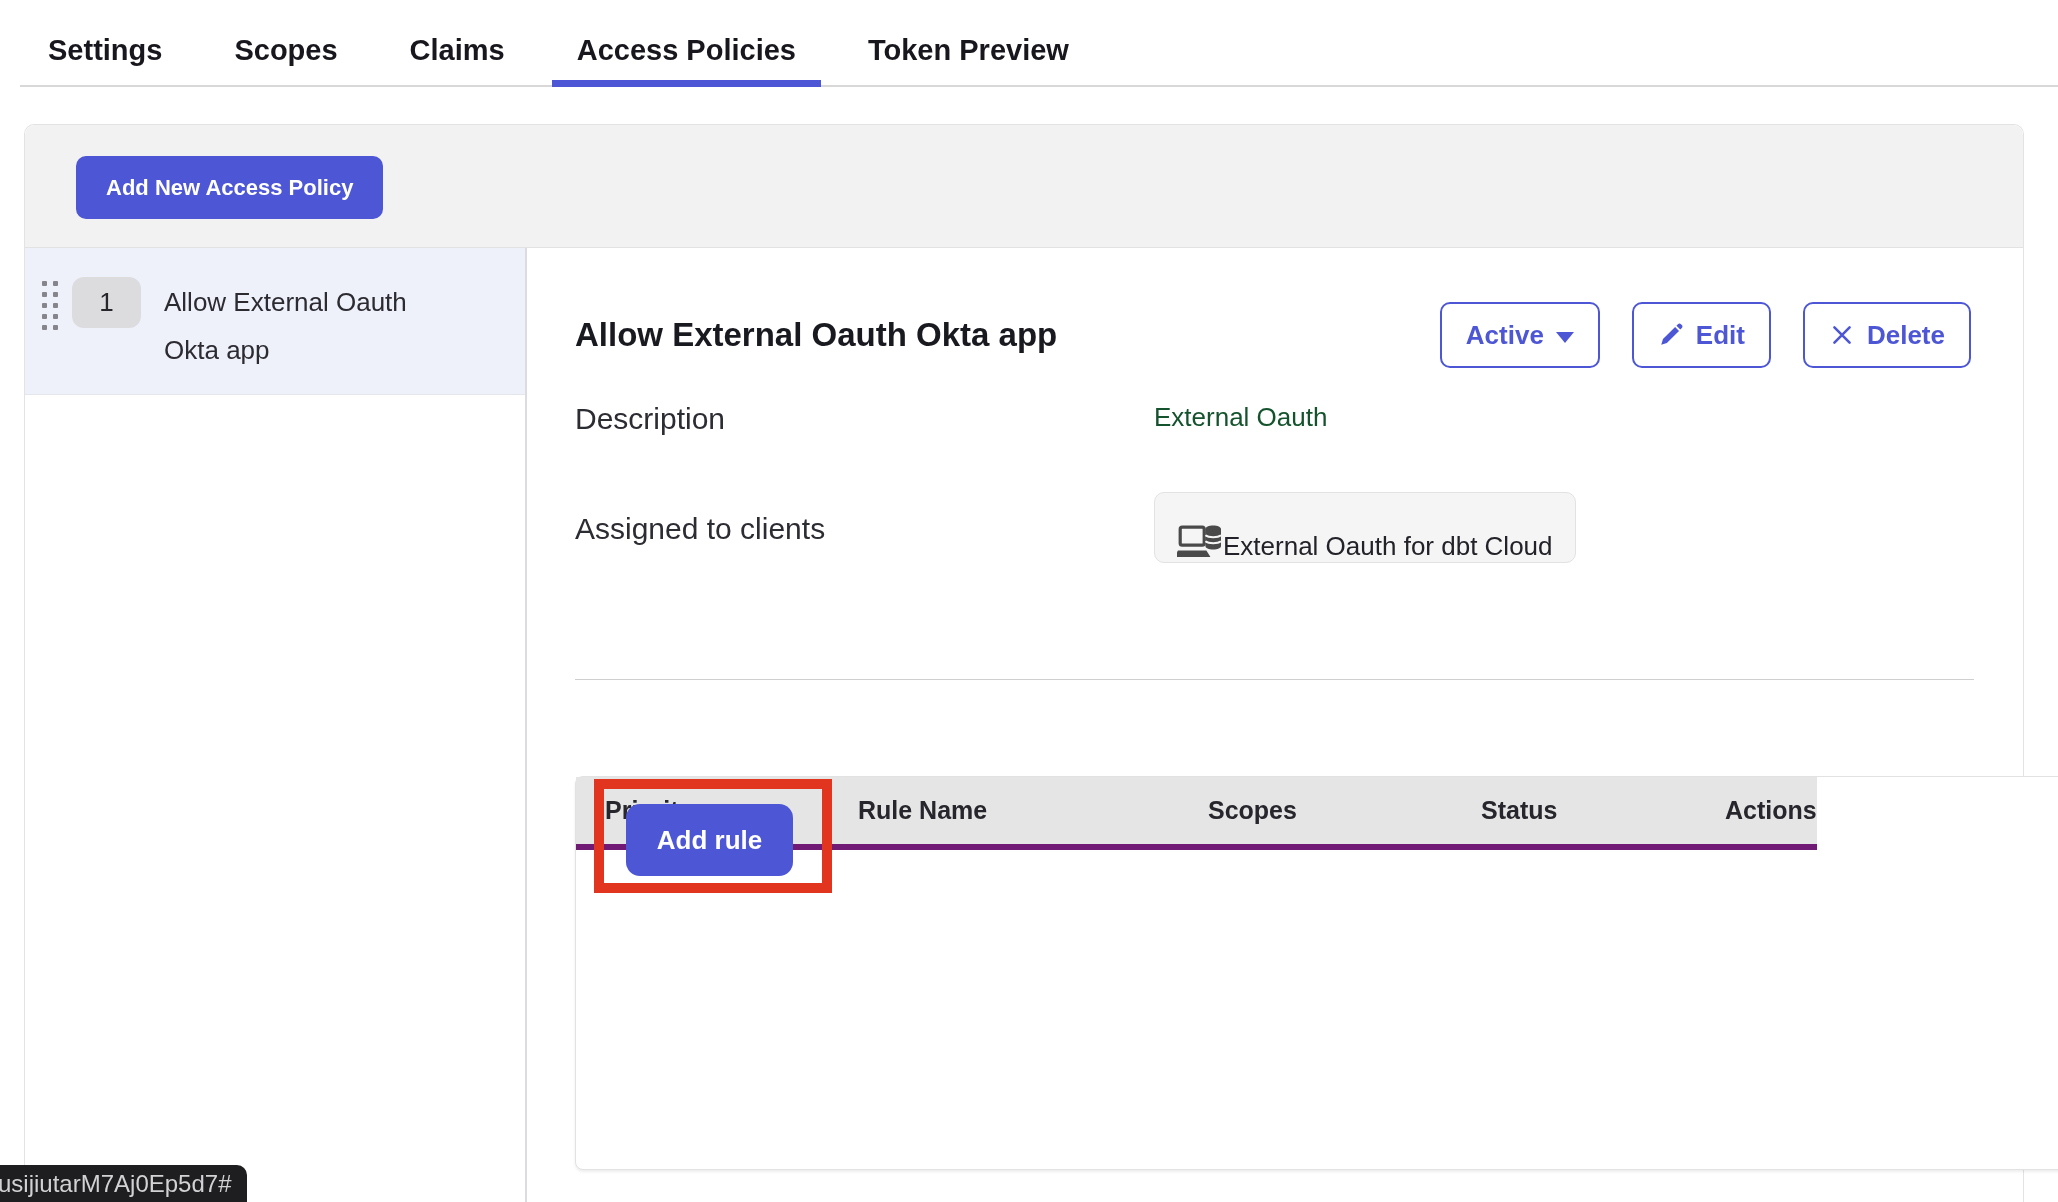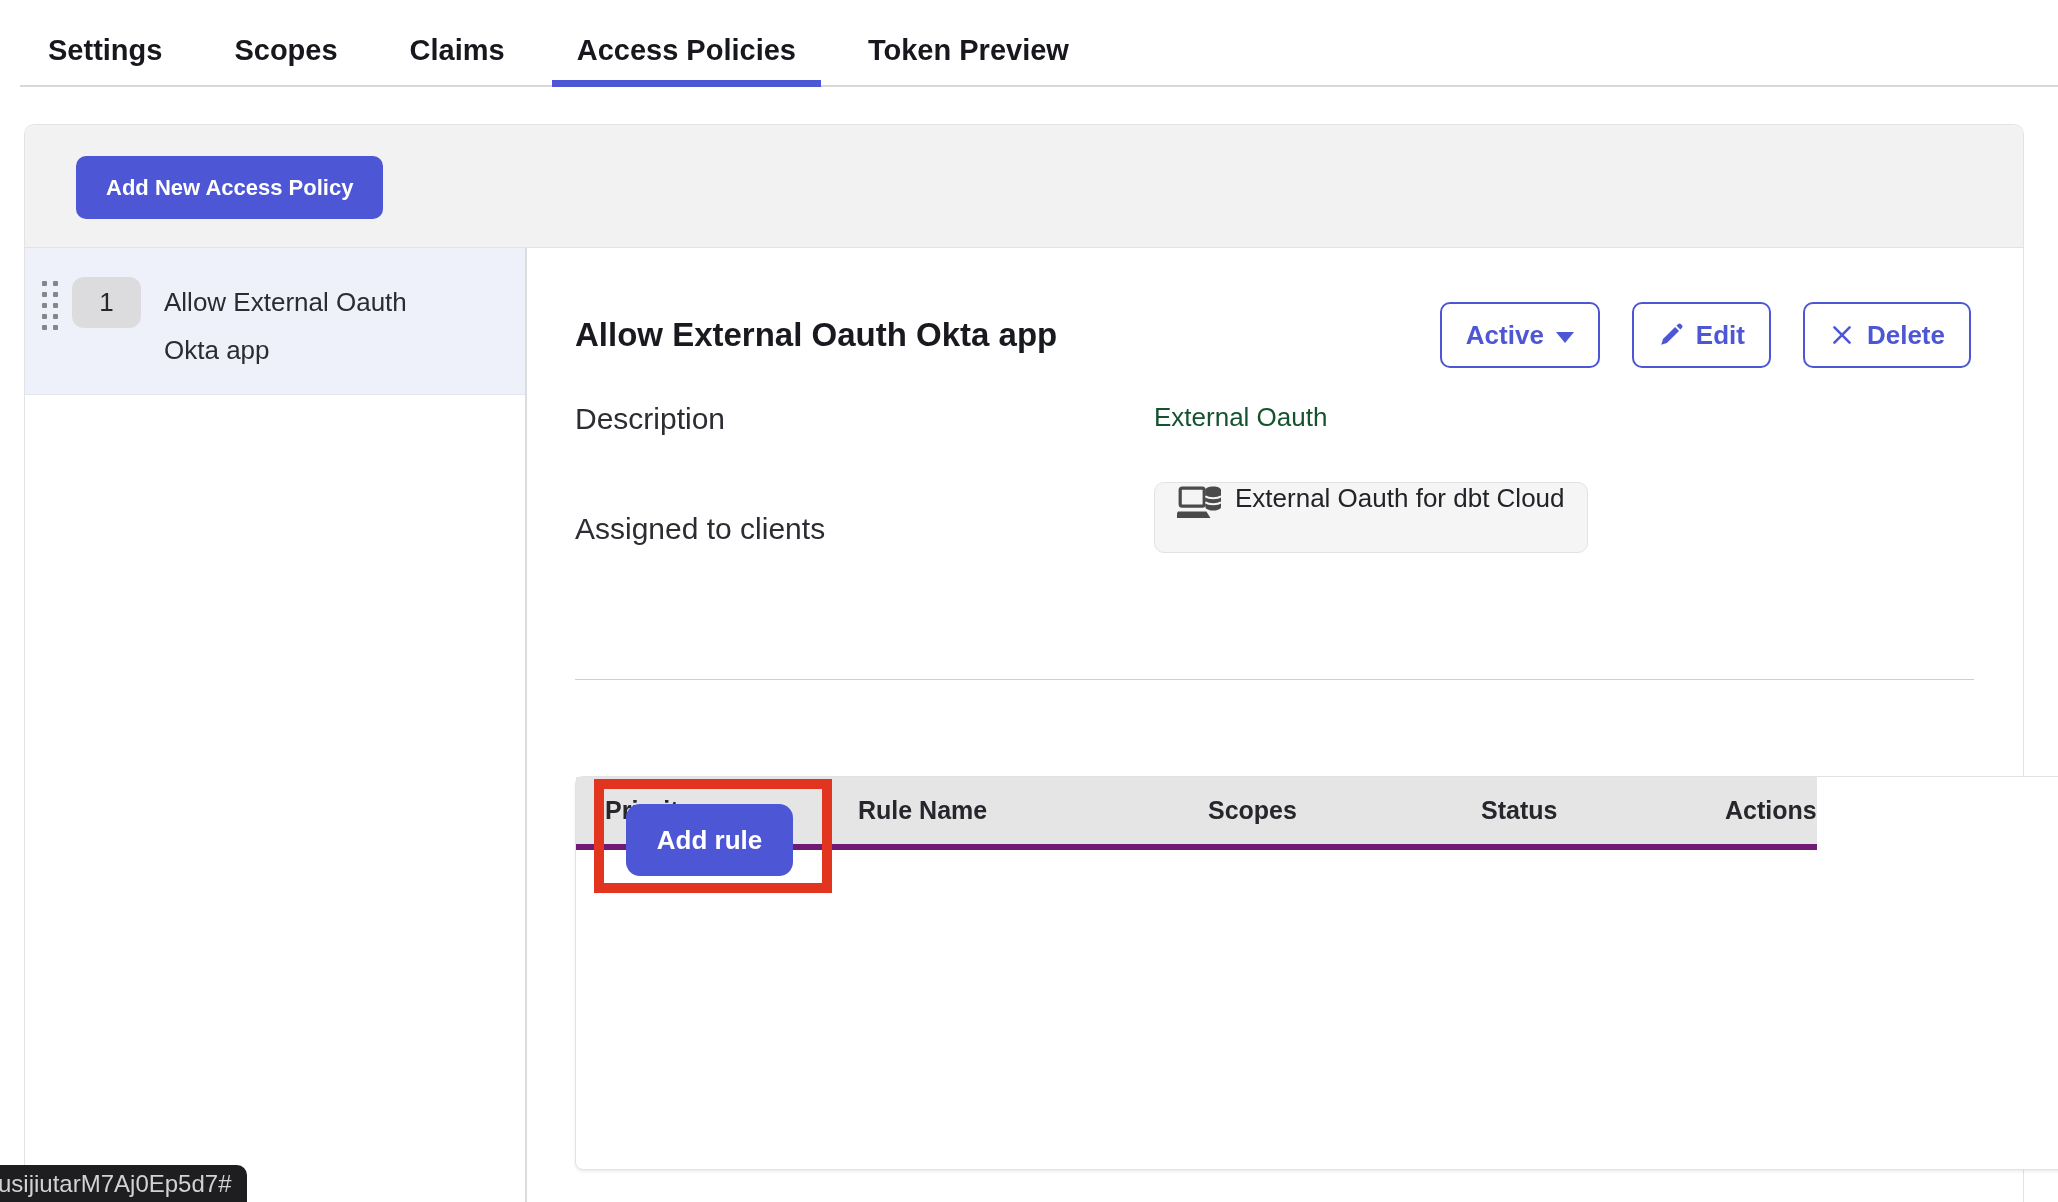--- a/index.html
+++ b/index.html
@@ -82,22 +82,22 @@
     color:#4d56d4; font-size:26px; font-weight:700;
     font-family:"Liberation Sans", sans-serif;
   }
   .chevron-down {
     width:0; height:0; border-left:9px solid transparent; border-right:9px solid transparent;
     border-top:11px solid #4d56d4; margin-top:4px;
   }
   .field-label { position:absolute; left:48px; font-size:30px; color:#2c2c33; }
   .field-value { position:absolute; left:627px; font-size:26px; color:#14532d; }
   .client-chip {
-    position:absolute; left:627px; top:234px; height:71px; padding:0 22px;
-    display:inline-flex; align-items:flex-start; gap:12px;
+    position:absolute; left:627px; top:244px; height:71px; padding:0 22px;
+    display:inline-flex; align-items:flex-end; gap:0;
     background:#f5f5f5; border:1px solid #e2e2e2; border-radius:10px;
     font-size:26px; color:#222228; cursor:pointer;
   }
   .section-divider {
     position:absolute; left:48px; top:431px; width:1399px; height:1px; background:#cfcfcf;
   }
 
   
   .rules-panel {
     position:absolute; left:48px; top:528px; width:1491px; height:394px;

